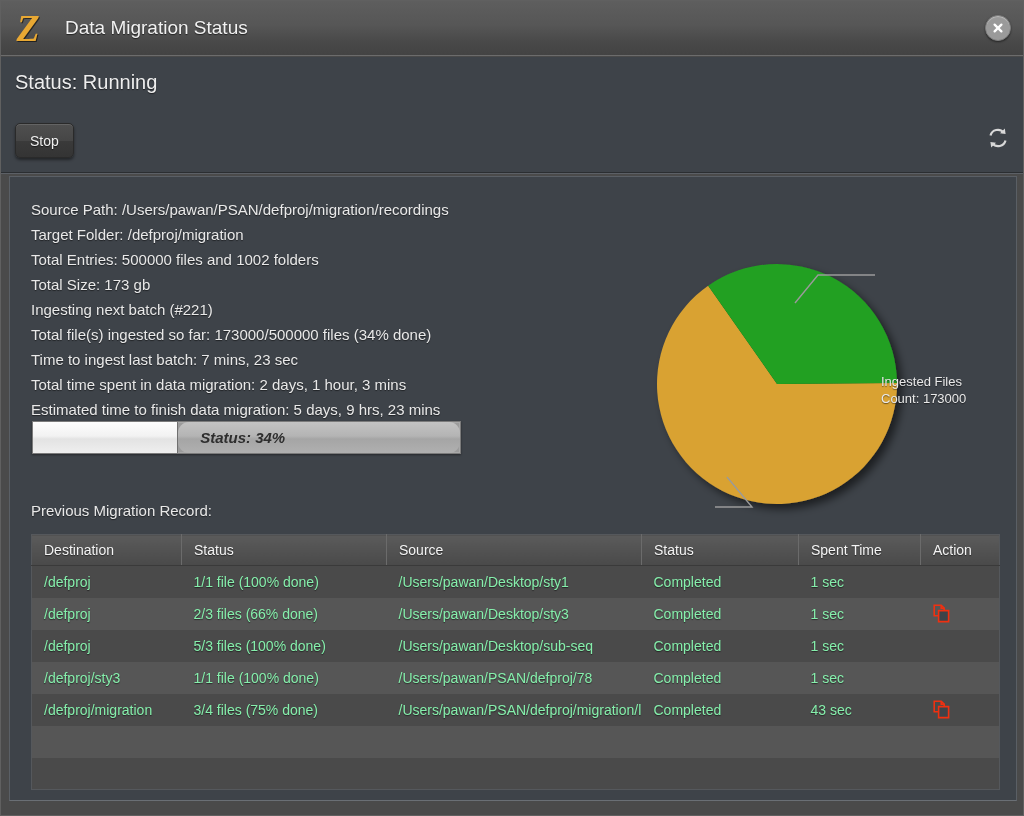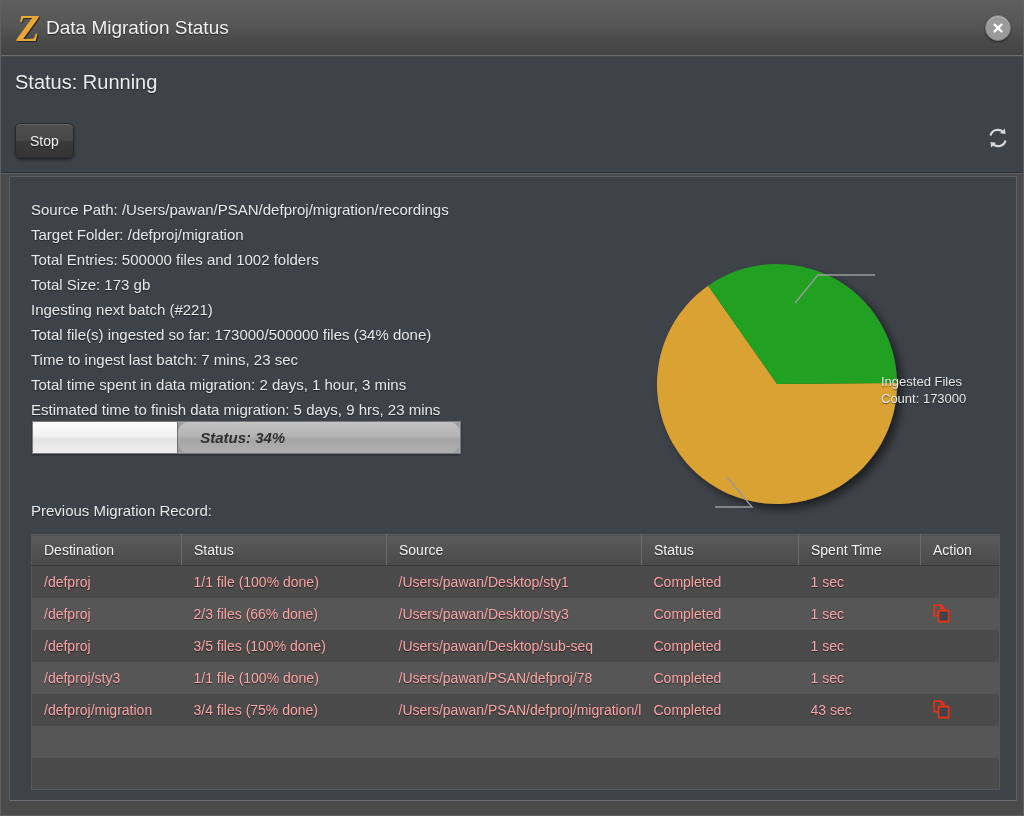--- a/index.html
+++ b/index.html
@@ -35,21 +35,21 @@
   .logo-z {
     width: 34px; height: 40px; margin-left: 10px;
     display: flex; align-items: center; justify-content: center;
     font-family: "Liberation Serif", serif;
     font-size: 38px; font-weight: bold; font-style: italic;
     color: #e8a833;
     text-shadow: 1px 1px 0 rgba(0,0,0,0.55);
     line-height: 1;
   }
   .title-text {
-    margin-left: 1px;
+    margin-left: 20px;
     font-size: 19px; color: #f2f2f2;
     text-shadow: 0 1px 1px rgba(0,0,0,0.6);
   }
   .close-btn {
     position: absolute; right: 14px; top: 14px;
     width: 26px; height: 26px; border-radius: 50%;
     background: #9a9a9a;
     border: 1px solid #7d7d7d;
     display: flex; align-items: center; justify-content: center;
     cursor: pointer;
@@ -167,21 +167,21 @@
     border-collapse: collapse;
     table-layout: fixed;
     padding-left: 21px;
   }
   .table th, .table td {
     text-align: left;
     font-size: 14px;
     font-weight: normal;
     padding: 0 0 0 12px;
     height: 32px;
-    color: #fca5a5;
+    color: #86efac;
     overflow: hidden;
     white-space: nowrap;
     text-shadow: 0 1px 1px rgba(0,0,0,0.5);
   }
   .table thead th {
     background: linear-gradient(to bottom, #5b5b5b 0%, #525252 50%, #4a4a4a 100%);
     border-right: 1px solid #6b6b6b;
     border-bottom: 1px solid #3a3a3a;
     height: 31px;
     color: #f4f4f4;
@@ -316,21 +316,21 @@
             <td>Completed</td>
             <td>1 sec</td>
             <td class="cell-action"><svg class="copy-icon" width="17" height="19" viewBox="0 0 17 19">
       <path d="M1.2 1.2 H8.2 L11.2 4.2 V11.8 H1.2 Z" fill="none" stroke="#f03010" stroke-width="1.6"></path>
       <path d="M8.2 1.2 V4.2 H11.2" fill="none" stroke="#f03010" stroke-width="1.6"></path>
       <path d="M5.6 6.6 H15.6 V17.6 H5.6 Z" fill="#3e4349" stroke="#f03010" stroke-width="1.6"></path>
     </svg></td>
           </tr>
           <tr class="odd">
             <td>/defproj</td>
-            <td>3/5 files (100% done)</td>
+            <td>5/3 files (100% done)</td>
             <td>/Users/pawan/Desktop/sub-seq</td>
             <td>Completed</td>
             <td>1 sec</td>
             <td class="cell-action"></td>
           </tr>
           <tr class="even">
             <td>/defproj/sty3</td>
             <td>1/1 file (100% done)</td>
             <td>/Users/pawan/PSAN/defproj/78</td>
             <td>Completed</td>

